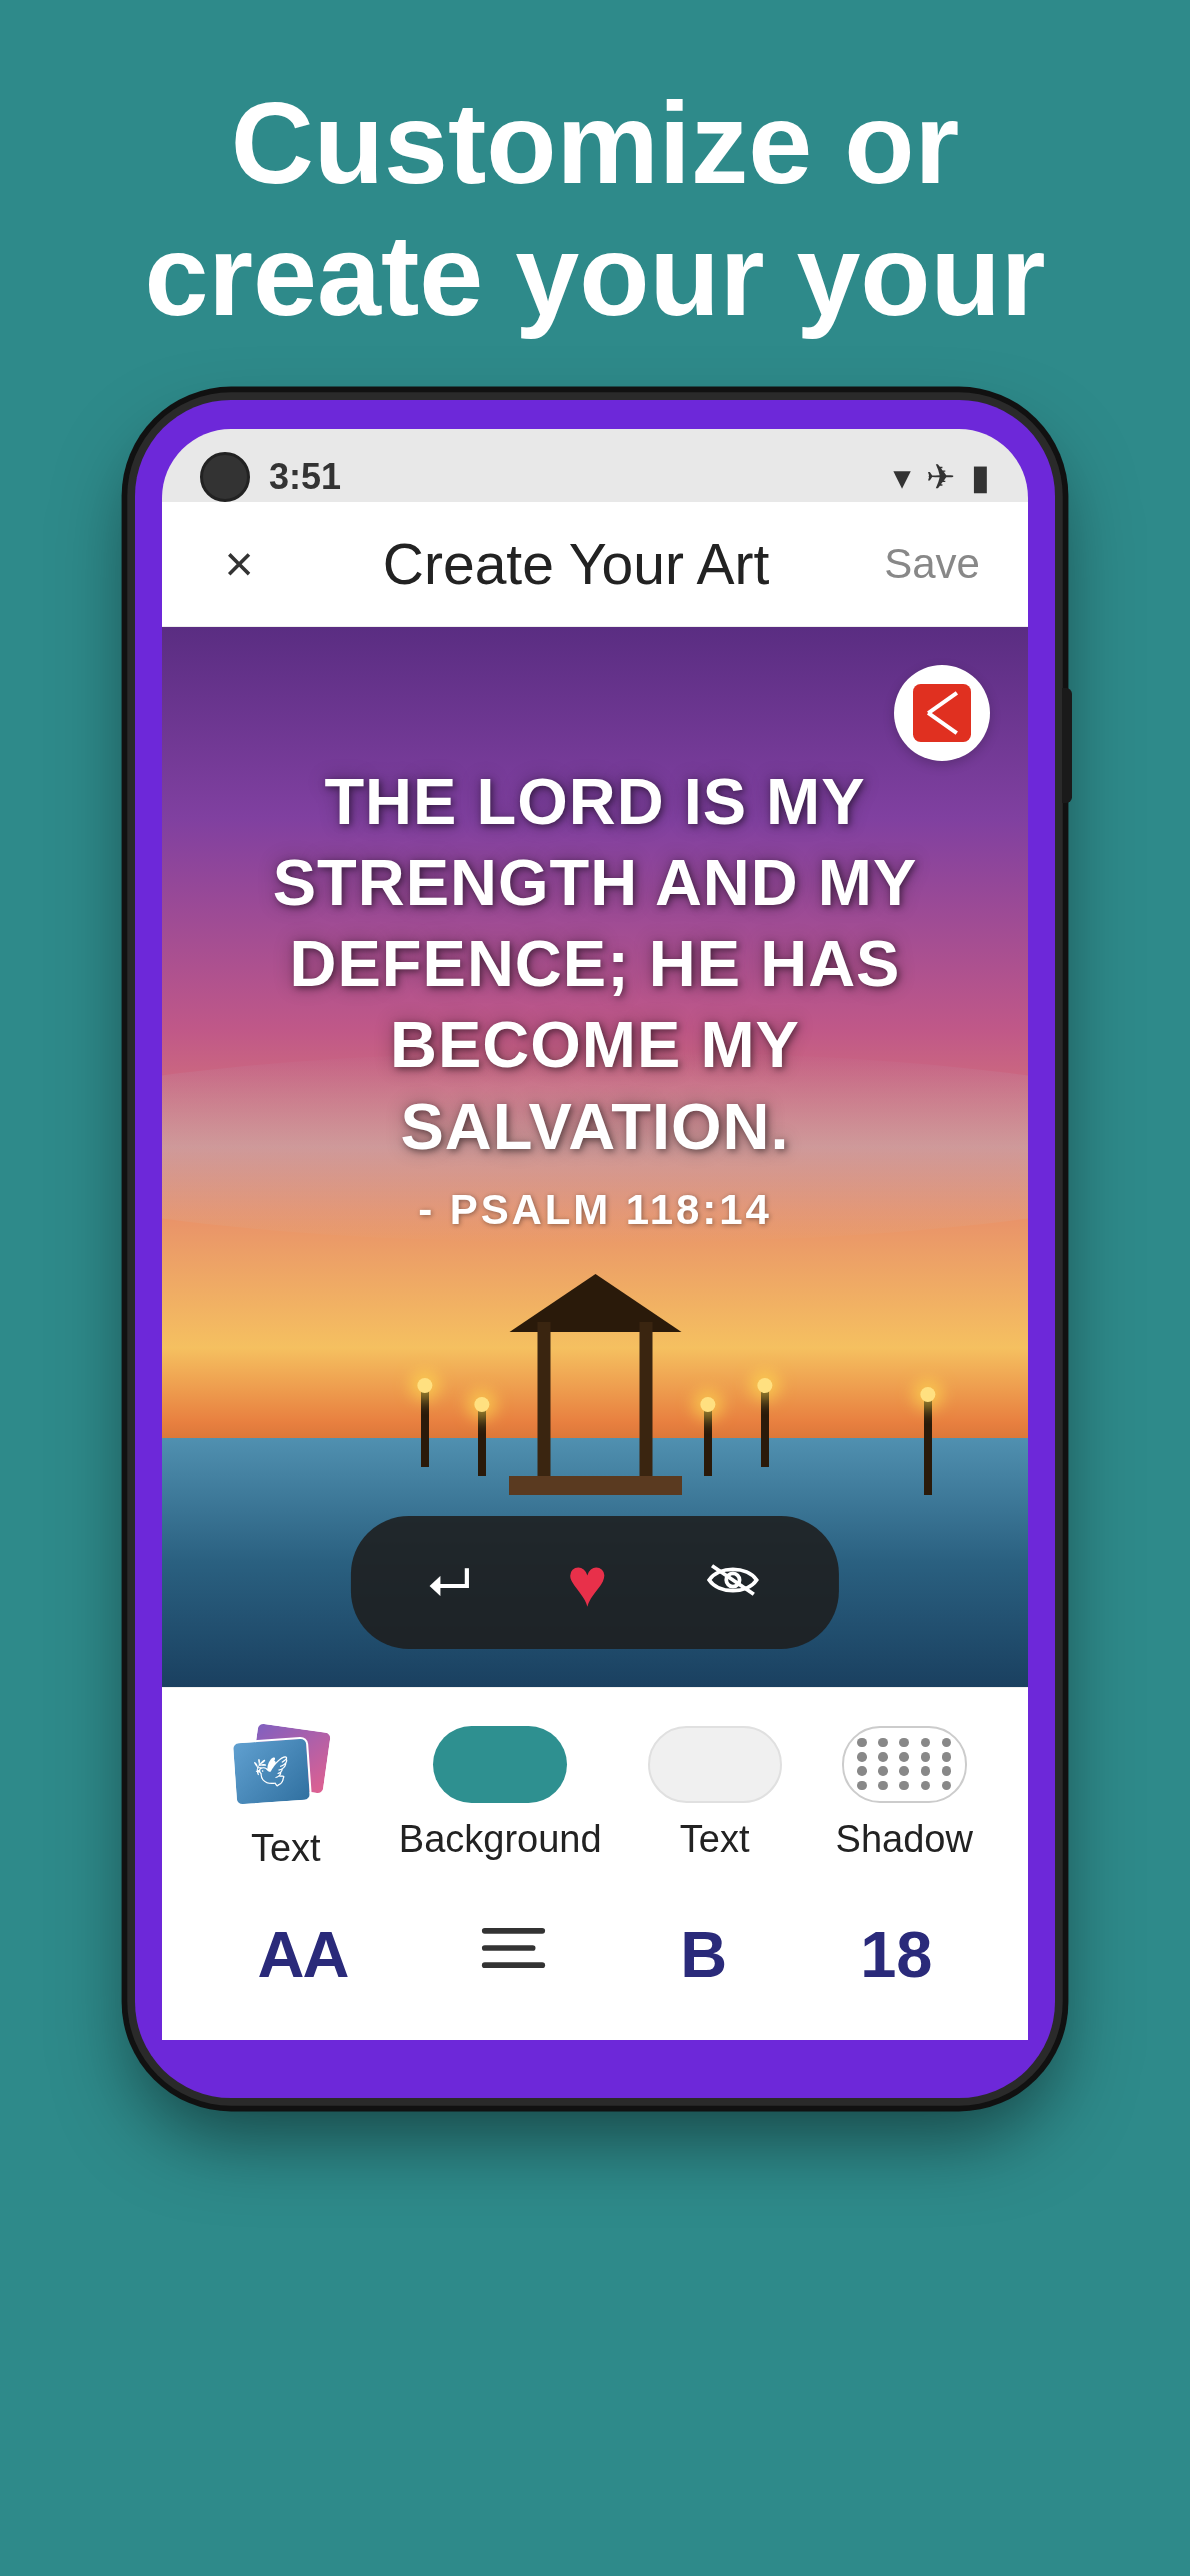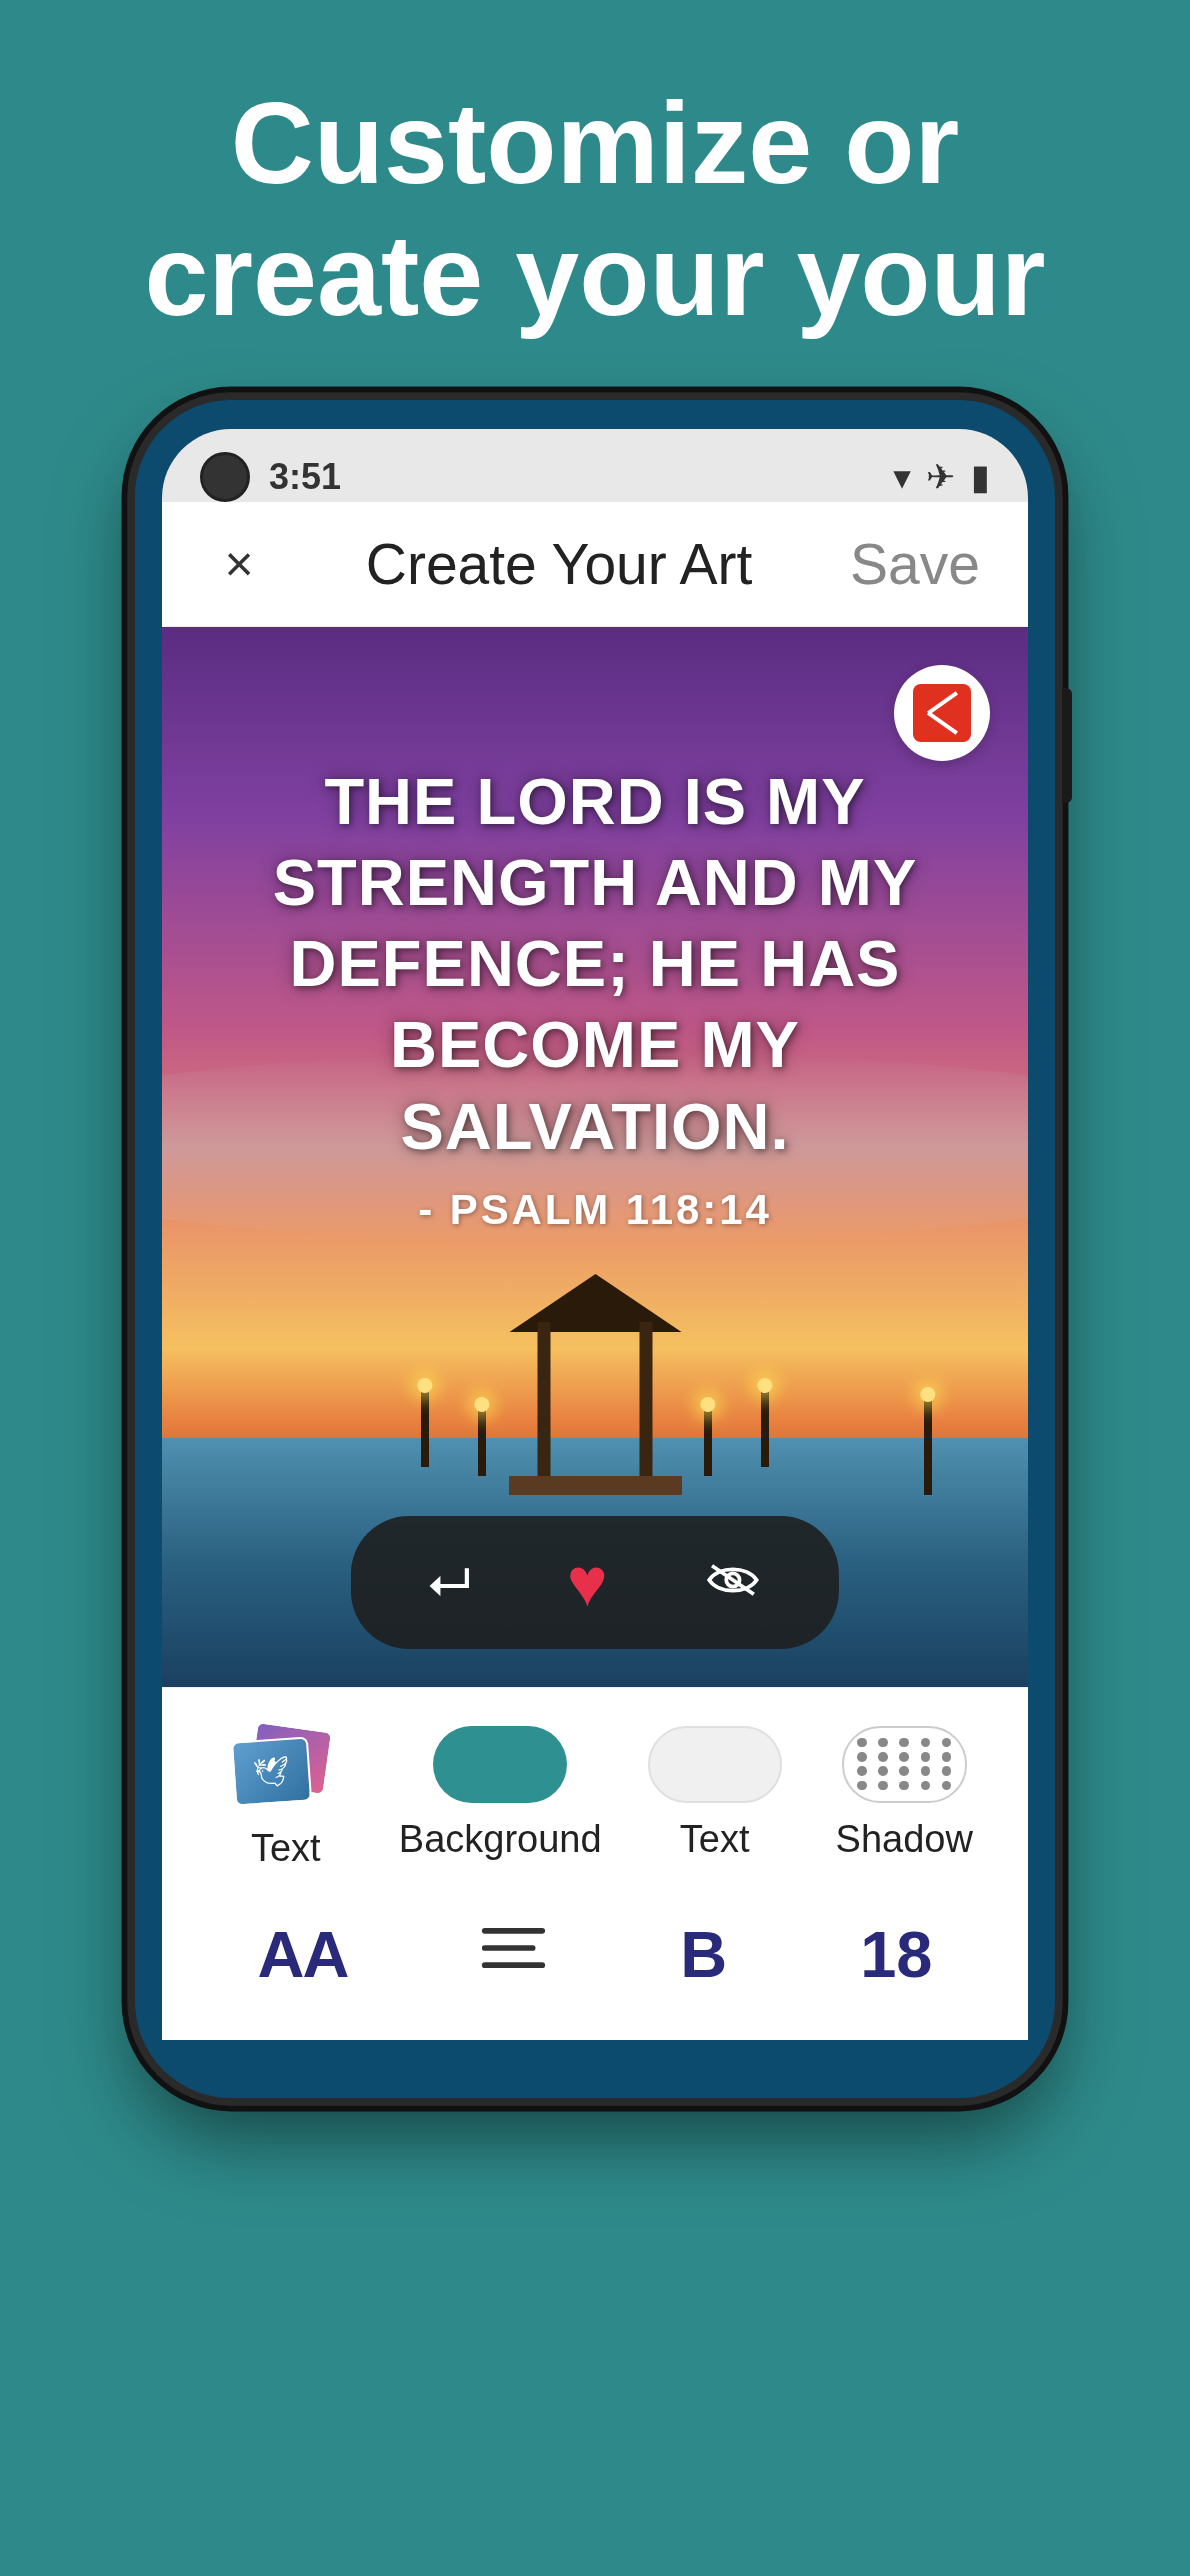--- a/index.html
+++ b/index.html
@@ -28,21 +28,21 @@
     
     .phone-wrapper {
       display: flex;
       justify-content: center;
       align-items: flex-start;
       position: relative;
     }
 
     .phone-frame {
       width: 920px;
-      background: #0c4a6e;
+      background: #6d28d9;
       border-radius: 96px;
       padding: 29px 27px 58px;
       box-shadow:
         0 0 0 7.7px #2a2a2a,
         0 0 0 13.4px #111,
         0 38px 77px rgba(0,0,0,0.5);
       position: relative;
     }
 
     
@@ -93,21 +93,21 @@
       cursor: pointer;
       width: 58px;
       text-align: center;
     }
     .app-title {
       font-size: 57px;
       font-weight: 500;
       color: #222;
     }
     .save-btn {
-      font-size: 57px;
+      font-size: 42px;
       color: #888;
       cursor: pointer;
     }
 
     
     .canvas-area {
       background: #e8e8e8;
       position: relative;
       overflow: hidden;
     }

